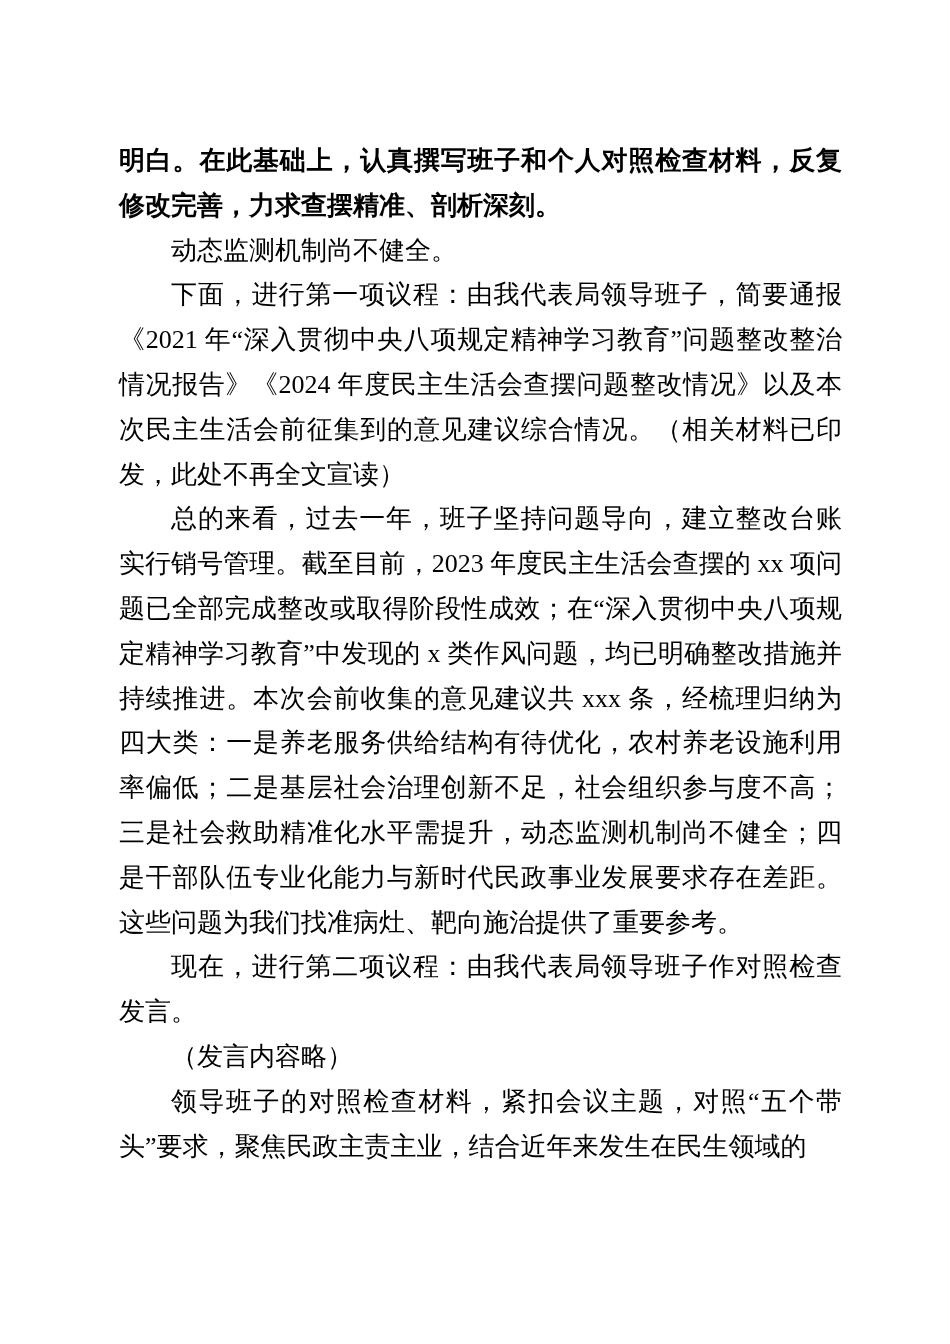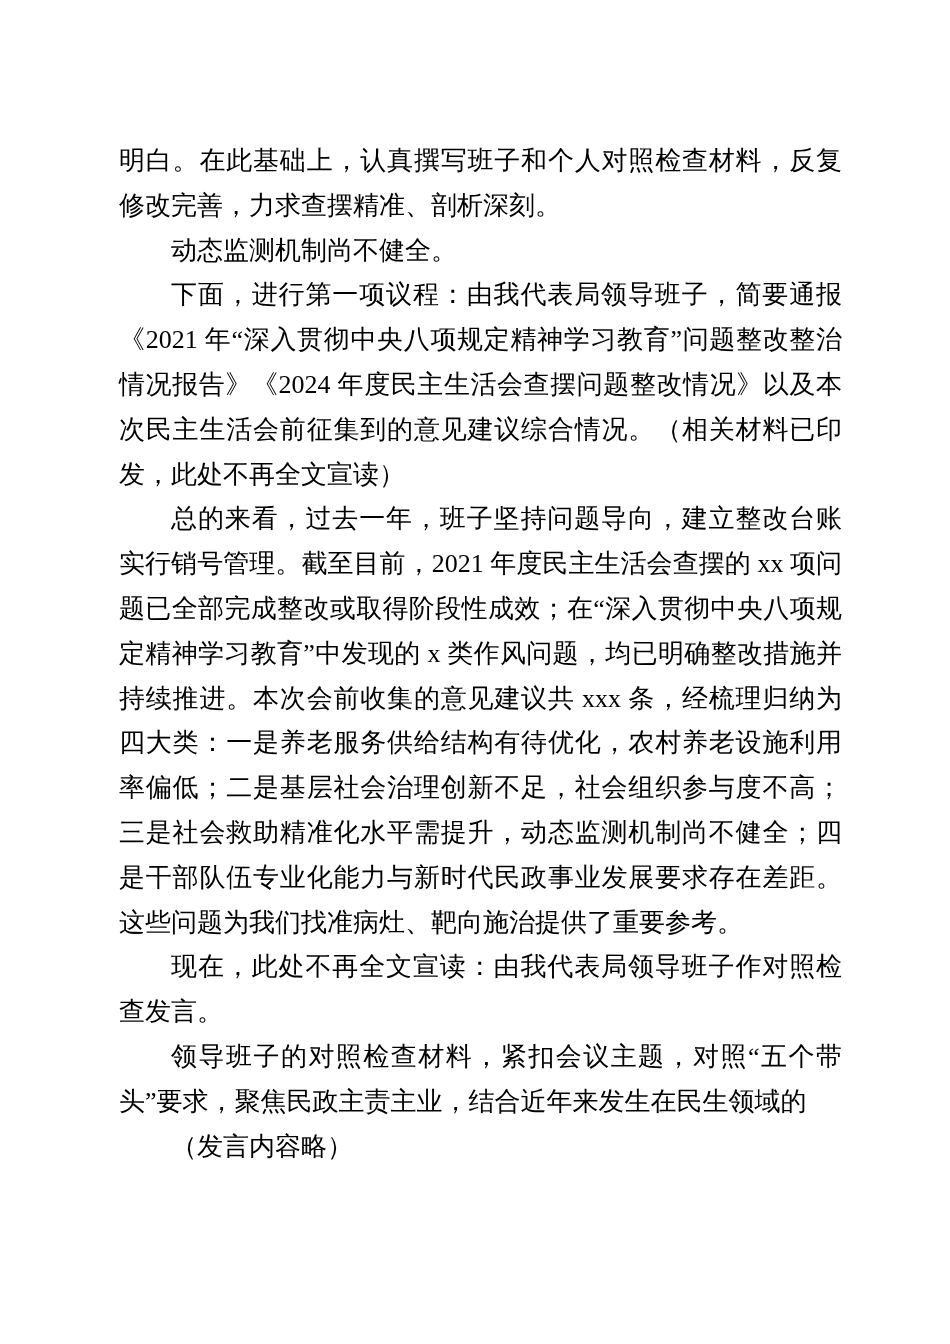--- a/index.html
+++ b/index.html
@@ -29,28 +29,29 @@
     line-height: 44.8px;
     text-align: justify;
     text-justify: inter-character;
     text-align-last: left;
     text-indent: 2em;
     word-break: break-all;
     overflow-wrap: break-word;
   }
   .para.continuation {
     text-indent: 0;
+    font-weight: bold;
   }
 </style>
 </head>
 <body>
 
 <div class="page">
   <div class="doc-body">
     <p class="para continuation">明白。在此基础上，认真撰写班子和个人对照检查材料，反复修改完善，力求查摆精准、剖析深刻。</p>
     <p class="para">动态监测机制尚不健全。</p>
     <p class="para">下面，进行第一项议程：由我代表局领导班子，简要通报《2021 年“深入贯彻中央八项规定精神学习教育”问题整改整治情况报告》《2024 年度民主生活会查摆问题整改情况》以及本次民主生活会前征集到的意见建议综合情况。（相关材料已印发，此处不再全文宣读）</p>
-    <p class="para">总的来看，过去一年，班子坚持问题导向，建立整改台账实行销号管理。截至目前，2021 年度民主生活会查摆的 xx 项问题已全部完成整改或取得阶段性成效；在“深入贯彻中央八项规定精神学习教育”中发现的 x 类作风问题，均已明确整改措施并持续推进。本次会前收集的意见建议共 xxx 条，经梳理归纳为四大类：一是养老服务供给结构有待优化，农村养老设施利用率偏低；二是基层社会治理创新不足，社会组织参与度不高；三是社会救助精准化水平需提升，动态监测机制尚不健全；四是干部队伍专业化能力与新时代民政事业发展要求存在差距。这些问题为我们找准病灶、靶向施治提供了重要参考。</p>
-    <p class="para">现在，此处不再全文宣读：由我代表局领导班子作对照检查发言。</p>
+    <p class="para">总的来看，过去一年，班子坚持问题导向，建立整改台账实行销号管理。截至目前，2023 年度民主生活会查摆的 xx 项问题已全部完成整改或取得阶段性成效；在“深入贯彻中央八项规定精神学习教育”中发现的 x 类作风问题，均已明确整改措施并持续推进。本次会前收集的意见建议共 xxx 条，经梳理归纳为四大类：一是养老服务供给结构有待优化，农村养老设施利用率偏低；二是基层社会治理创新不足，社会组织参与度不高；三是社会救助精准化水平需提升，动态监测机制尚不健全；四是干部队伍专业化能力与新时代民政事业发展要求存在差距。这些问题为我们找准病灶、靶向施治提供了重要参考。</p>
+    <p class="para">现在，进行第二项议程：由我代表局领导班子作对照检查发言。</p>
+    <p class="para">（发言内容略）</p>
     <p class="para">领导班子的对照检查材料，紧扣会议主题，对照“五个带头”要求，聚焦民政主责主业，结合近年来发生在民生领域的</p>
-    <p class="para">（发言内容略）</p>
   </div>
 </div>
 
 </body></html>

